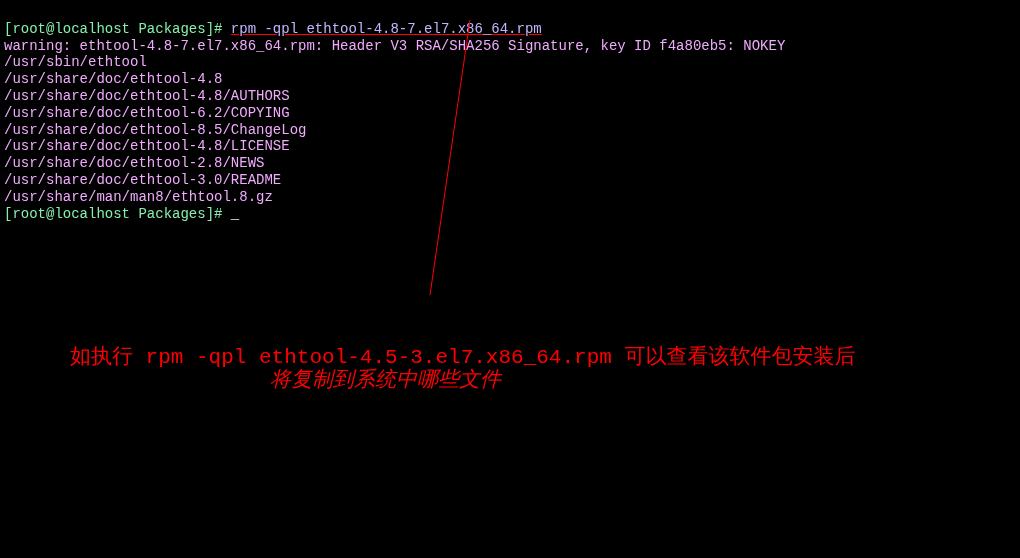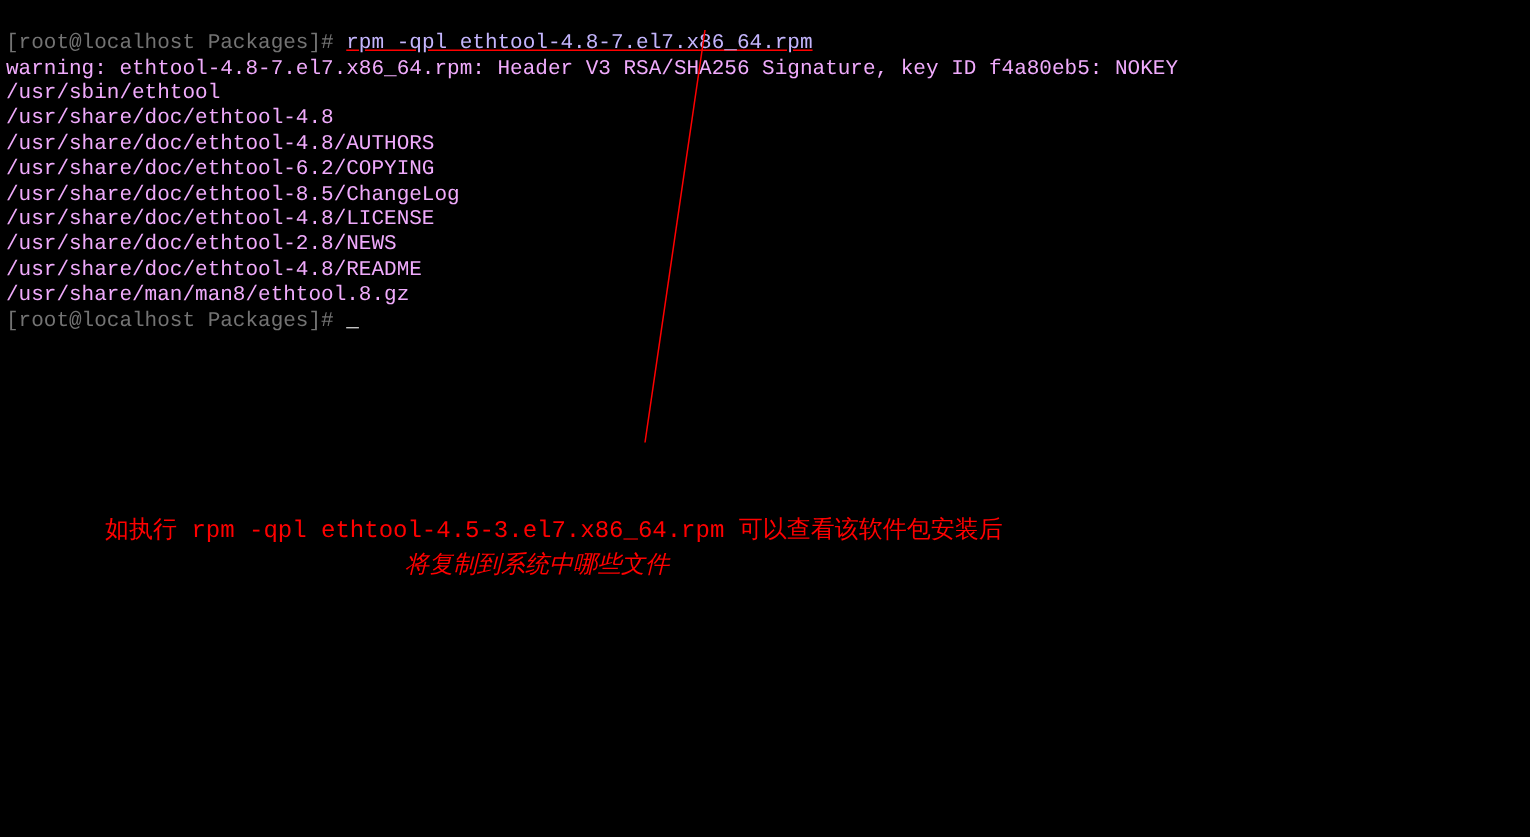--- a/index.html
+++ b/index.html
@@ -15,40 +15,40 @@
       font-size: 14px;
       line-height: 1.2;
       overflow: hidden;
       position: relative;
     }
     .terminal {
       padding: 4px;
       white-space: pre;
     }
     .prompt {
-      color: #737373;
+      color: #86efac;
     }
     .command {
       color: #c4b5fd;
     }
     .underline {
       text-decoration: underline;
       text-decoration-color: #ff0000;
     }
     .output-green {
       color: #f0abfc;
     }
     .cursor {
       color: #ffffff;
     }
     .annotation-text {
       position: absolute;
       color: #ff0000;
       font-family: "SimSun", "Courier New", monospace;
-      font-size: 16px;
+      font-size: 21px;
       white-space: nowrap;
     }
     svg {
       position: absolute;
       top: 0;
       left: 0;
       pointer-events: none;
     }
   </style>
 </head>
@@ -57,21 +57,21 @@
 <div class="terminal">
 <span class="prompt">[root@localhost Packages]# </span><span class="command underline">rpm -qpl ethtool-4.8-7.el7.x86_64.rpm</span>
 <span class="output-green">warning: ethtool-4.8-7.el7.x86_64.rpm: Header V3 RSA/SHA256 Signature, key ID f4a80eb5: NOKEY</span>
 <span class="output-green">/usr/sbin/ethtool</span>
 <span class="output-green">/usr/share/doc/ethtool-4.8</span>
 <span class="output-green">/usr/share/doc/ethtool-4.8/AUTHORS</span>
 <span class="output-green">/usr/share/doc/ethtool-6.2/COPYING</span>
 <span class="output-green">/usr/share/doc/ethtool-8.5/ChangeLog</span>
 <span class="output-green">/usr/share/doc/ethtool-4.8/LICENSE</span>
 <span class="output-green">/usr/share/doc/ethtool-2.8/NEWS</span>
-<span class="output-green">/usr/share/doc/ethtool-4.8/README</span>
+<span class="output-green">/usr/share/doc/ethtool-3.0/README</span>
 <span class="output-green">/usr/share/man/man8/ethtool.8.gz</span>
 <span class="prompt">[root@localhost Packages]# </span><span class="cursor">_</span>
 </div>
 
 <svg width="1020" height="558">
   <line x1="470" y1="20" x2="430" y2="295" stroke="#ff0000" stroke-width="1"></line>
 </svg>
 
 <div class="annotation-text" style="left: 70px; top: 345px;">如执行 rpm -qpl ethtool-4.5-3.el7.x86_64.rpm  可以查看该软件包安装后</div>
 <div class="annotation-text" style="left: 270px; top: 368px; font-style: italic;">将复制到系统中哪些文件</div>

